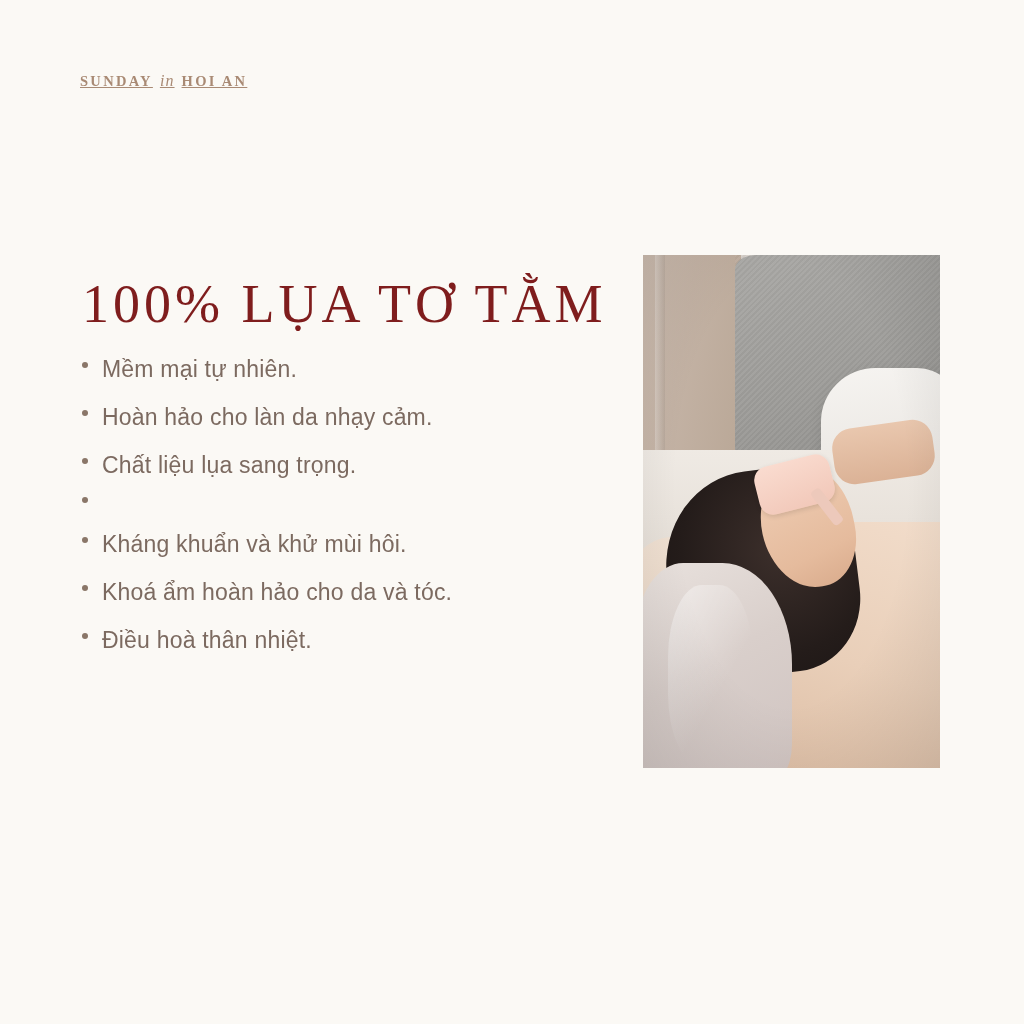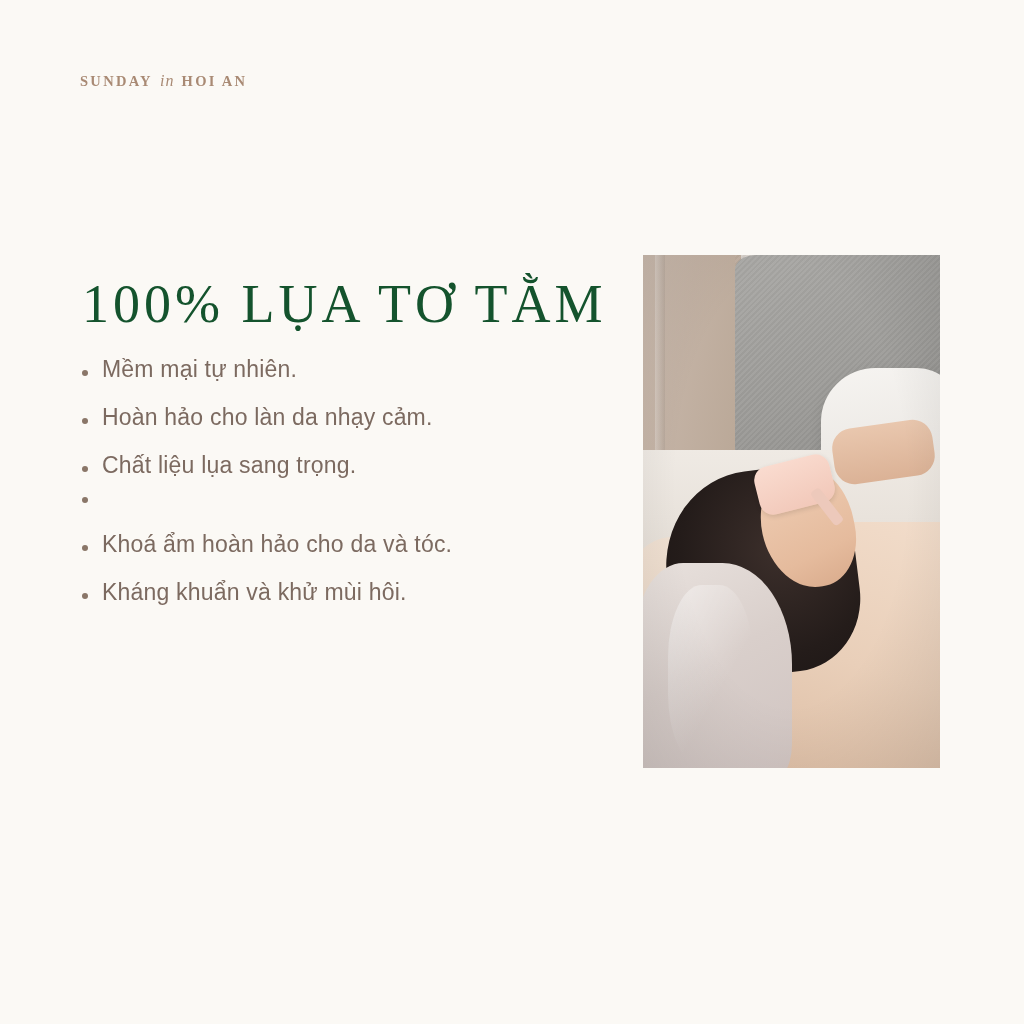--- a/index.html
+++ b/index.html
@@ -28,20 +28,21 @@
     position: absolute;
     left: 80px;
     top: 72px;
     display: flex;
     align-items: baseline;
     gap: 7px;
     letter-spacing: 2.1px;
     font-size: 14.5px;
     color: #a98a74;
     font-family: "Liberation Serif", serif;
+    text-decoration: underline;
   }
   .brand .b-word {
     font-weight: 700;
     letter-spacing: 2.3px;
   }
   .brand .b-in {
     font-style: italic;
     font-weight: 400;
     letter-spacing: 1.1px;
     font-size: 16px;
@@ -49,38 +50,38 @@
 
   
   .headline {
     position: absolute;
     left: 82px;
     top: 240px;
     font-family: "Liberation Serif", serif;
     font-size: 54px;
     line-height: 1.05;
     letter-spacing: 4px;
-    color: #14532d;
+    color: #7f1d1d;
     font-weight: 400;
     white-space: nowrap;
   }
 
   
   .features {
     position: absolute;
     left: 82px;
     top: 358px;
     width: 520px;
     list-style: none;
     margin: 0;
     padding: 0;
   }
   .features li {
     display: flex;
-    align-items: flex-end;
+    align-items: center;
     gap: 14px;
     color: #7c6a60;
     font-size: 23px;
     line-height: 1;
     margin-bottom: 25px;
     font-family: "Liberation Sans", sans-serif;
     font-weight: 400;
     letter-spacing: 0.2px;
   }
   .features li .dot {
@@ -289,25 +290,29 @@
     </li>
     <li>
       <span class="dot"></span>
       <span class="txt">Chất liệu lụa sang trọng.</span>
     </li>
     <li>
       <span class="dot"></span>
     </li>
     <li>
       <span class="dot"></span>
+      <span class="txt">Kháng khuẩn và khử mùi hôi.</span>
+    </li>
+    <li>
+      <span class="dot"></span>
       <span class="txt">Khoá ẩm hoàn hảo cho da và tóc.</span>
     </li>
     <li>
       <span class="dot"></span>
-      <span class="txt">Kháng khuẩn và khử mùi hôi.</span>
+      <span class="txt">Điều hoà thân nhiệt.</span>
     </li>
   </ul>
 
   <div class="photo" aria-label="Người phụ nữ nằm ngủ đeo bịt mắt lụa trên giường">
     <div class="scene">
       <div class="s-curtain"></div>
       <div class="s-headboard"></div>
       <div class="s-pillow-white"></div>
       <div class="s-sheet"></div>
       <div class="s-pillow-beige"></div>

